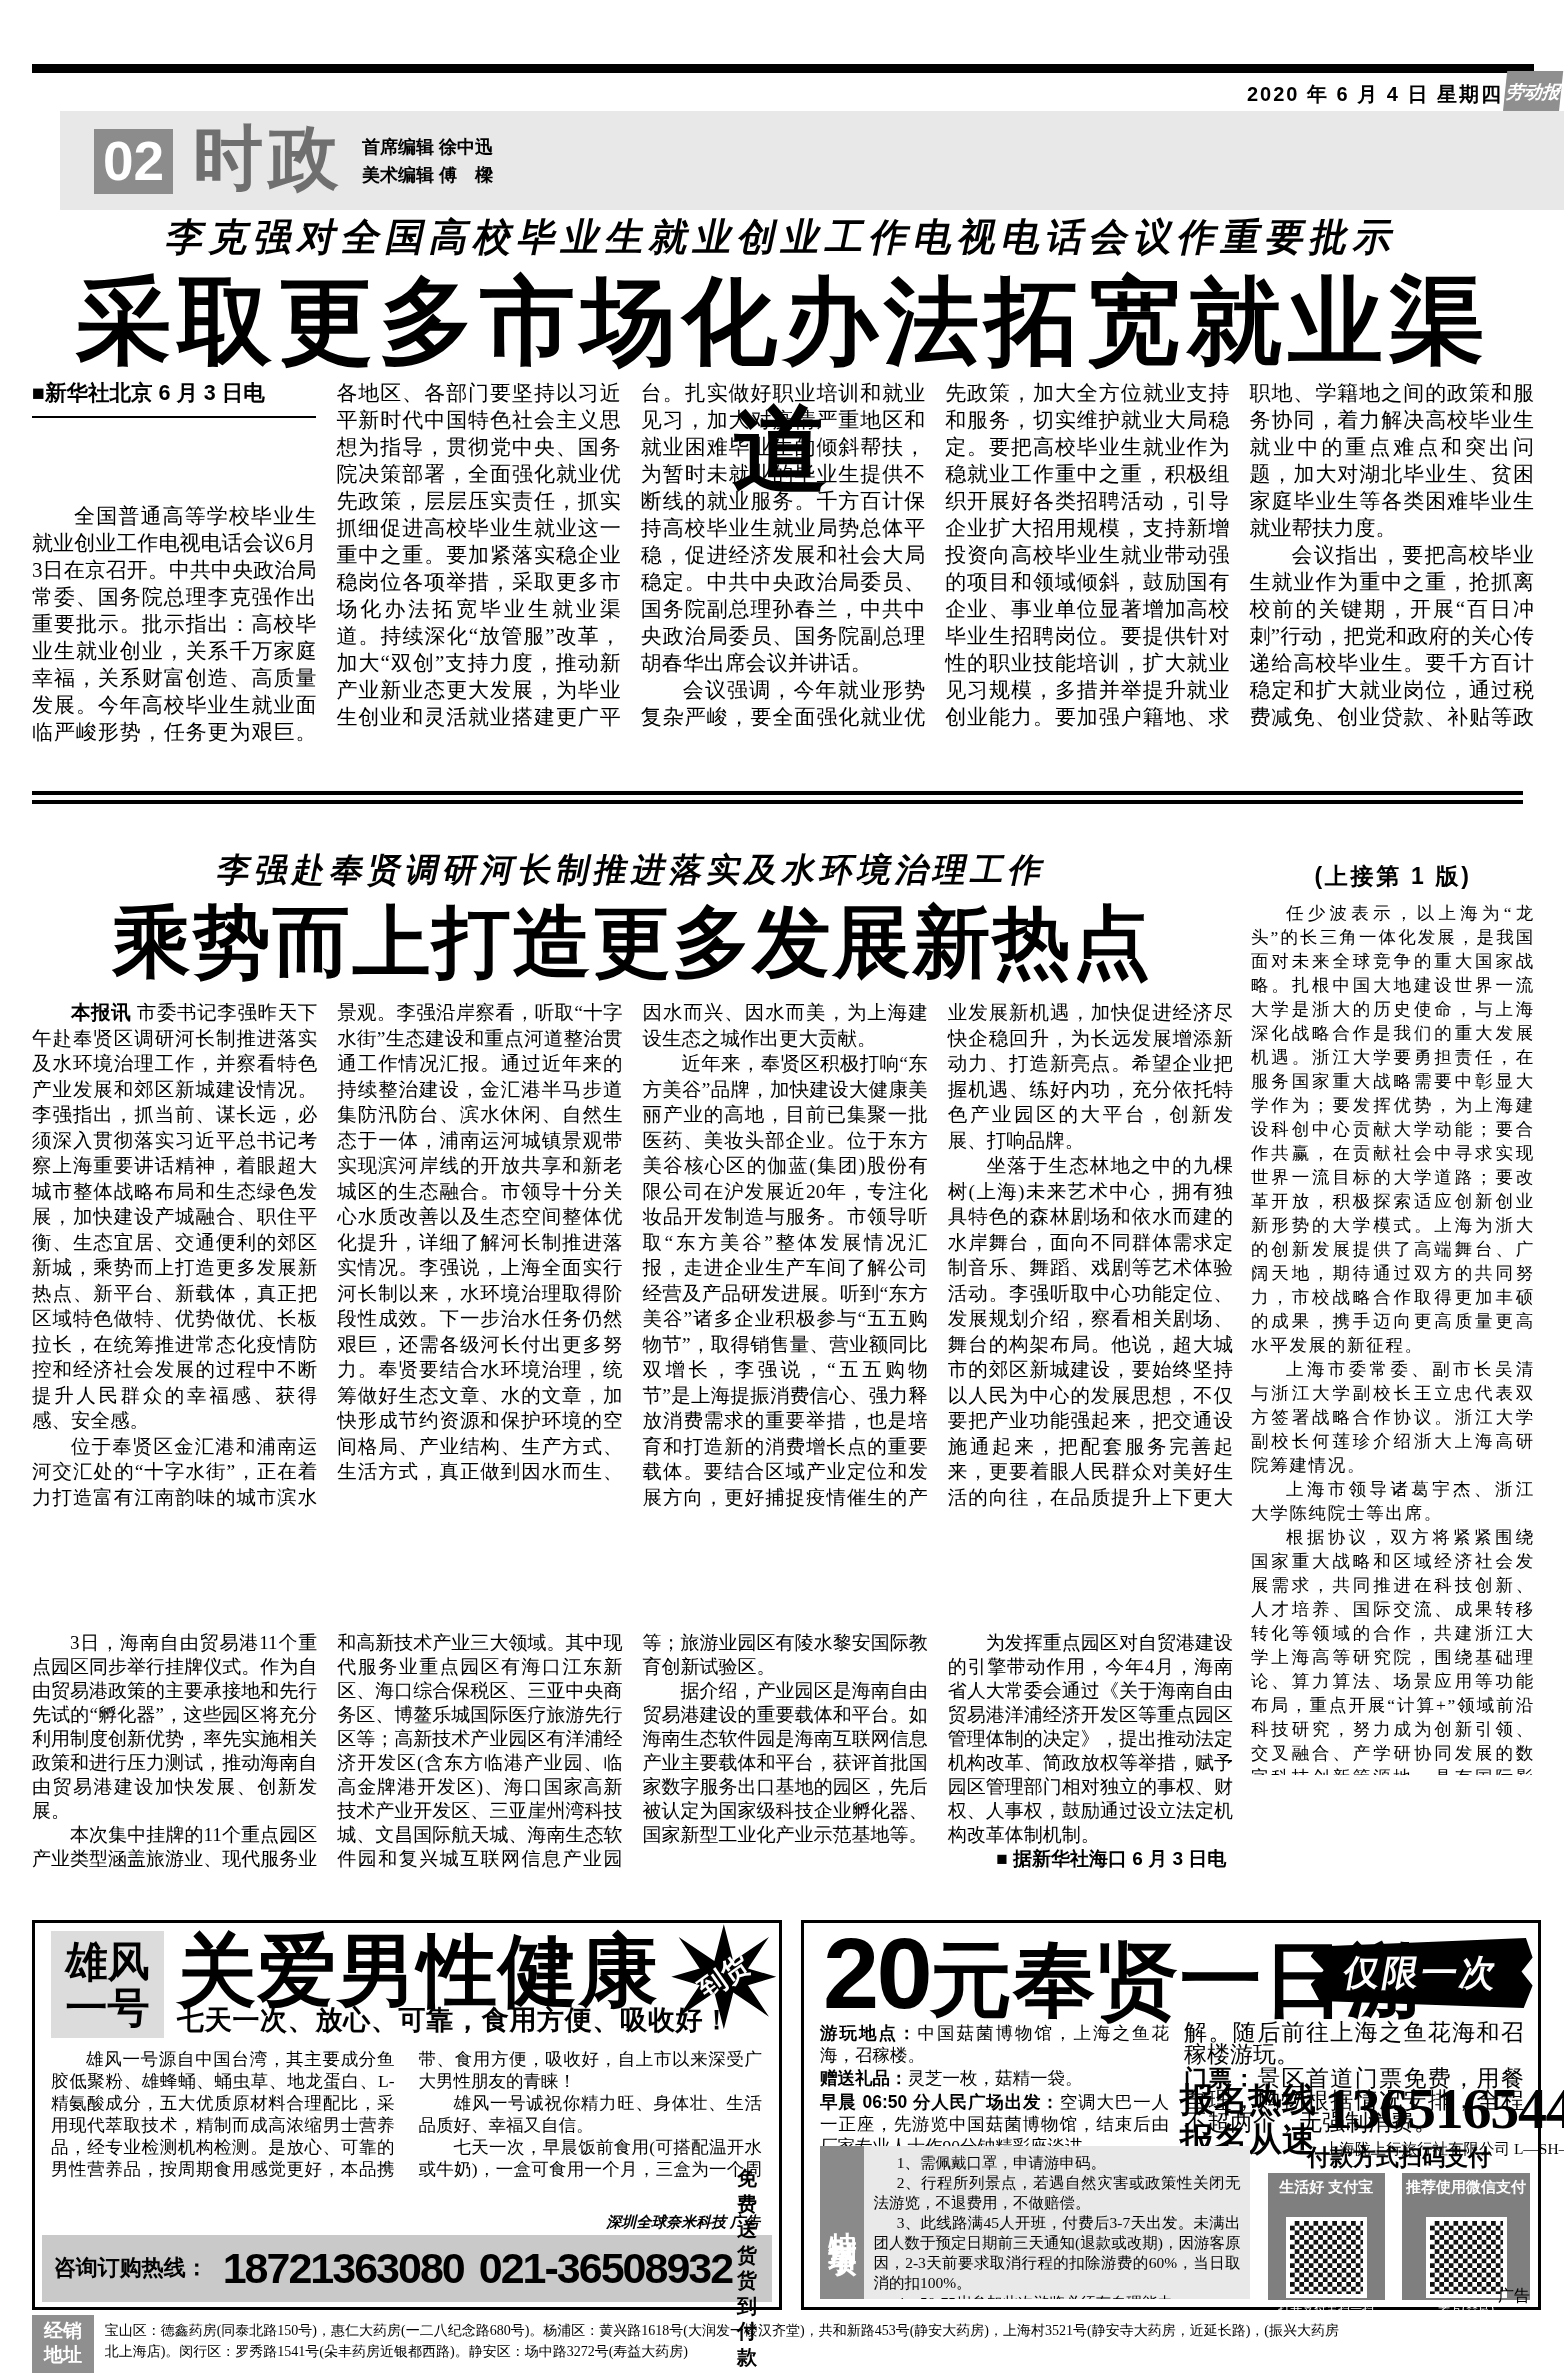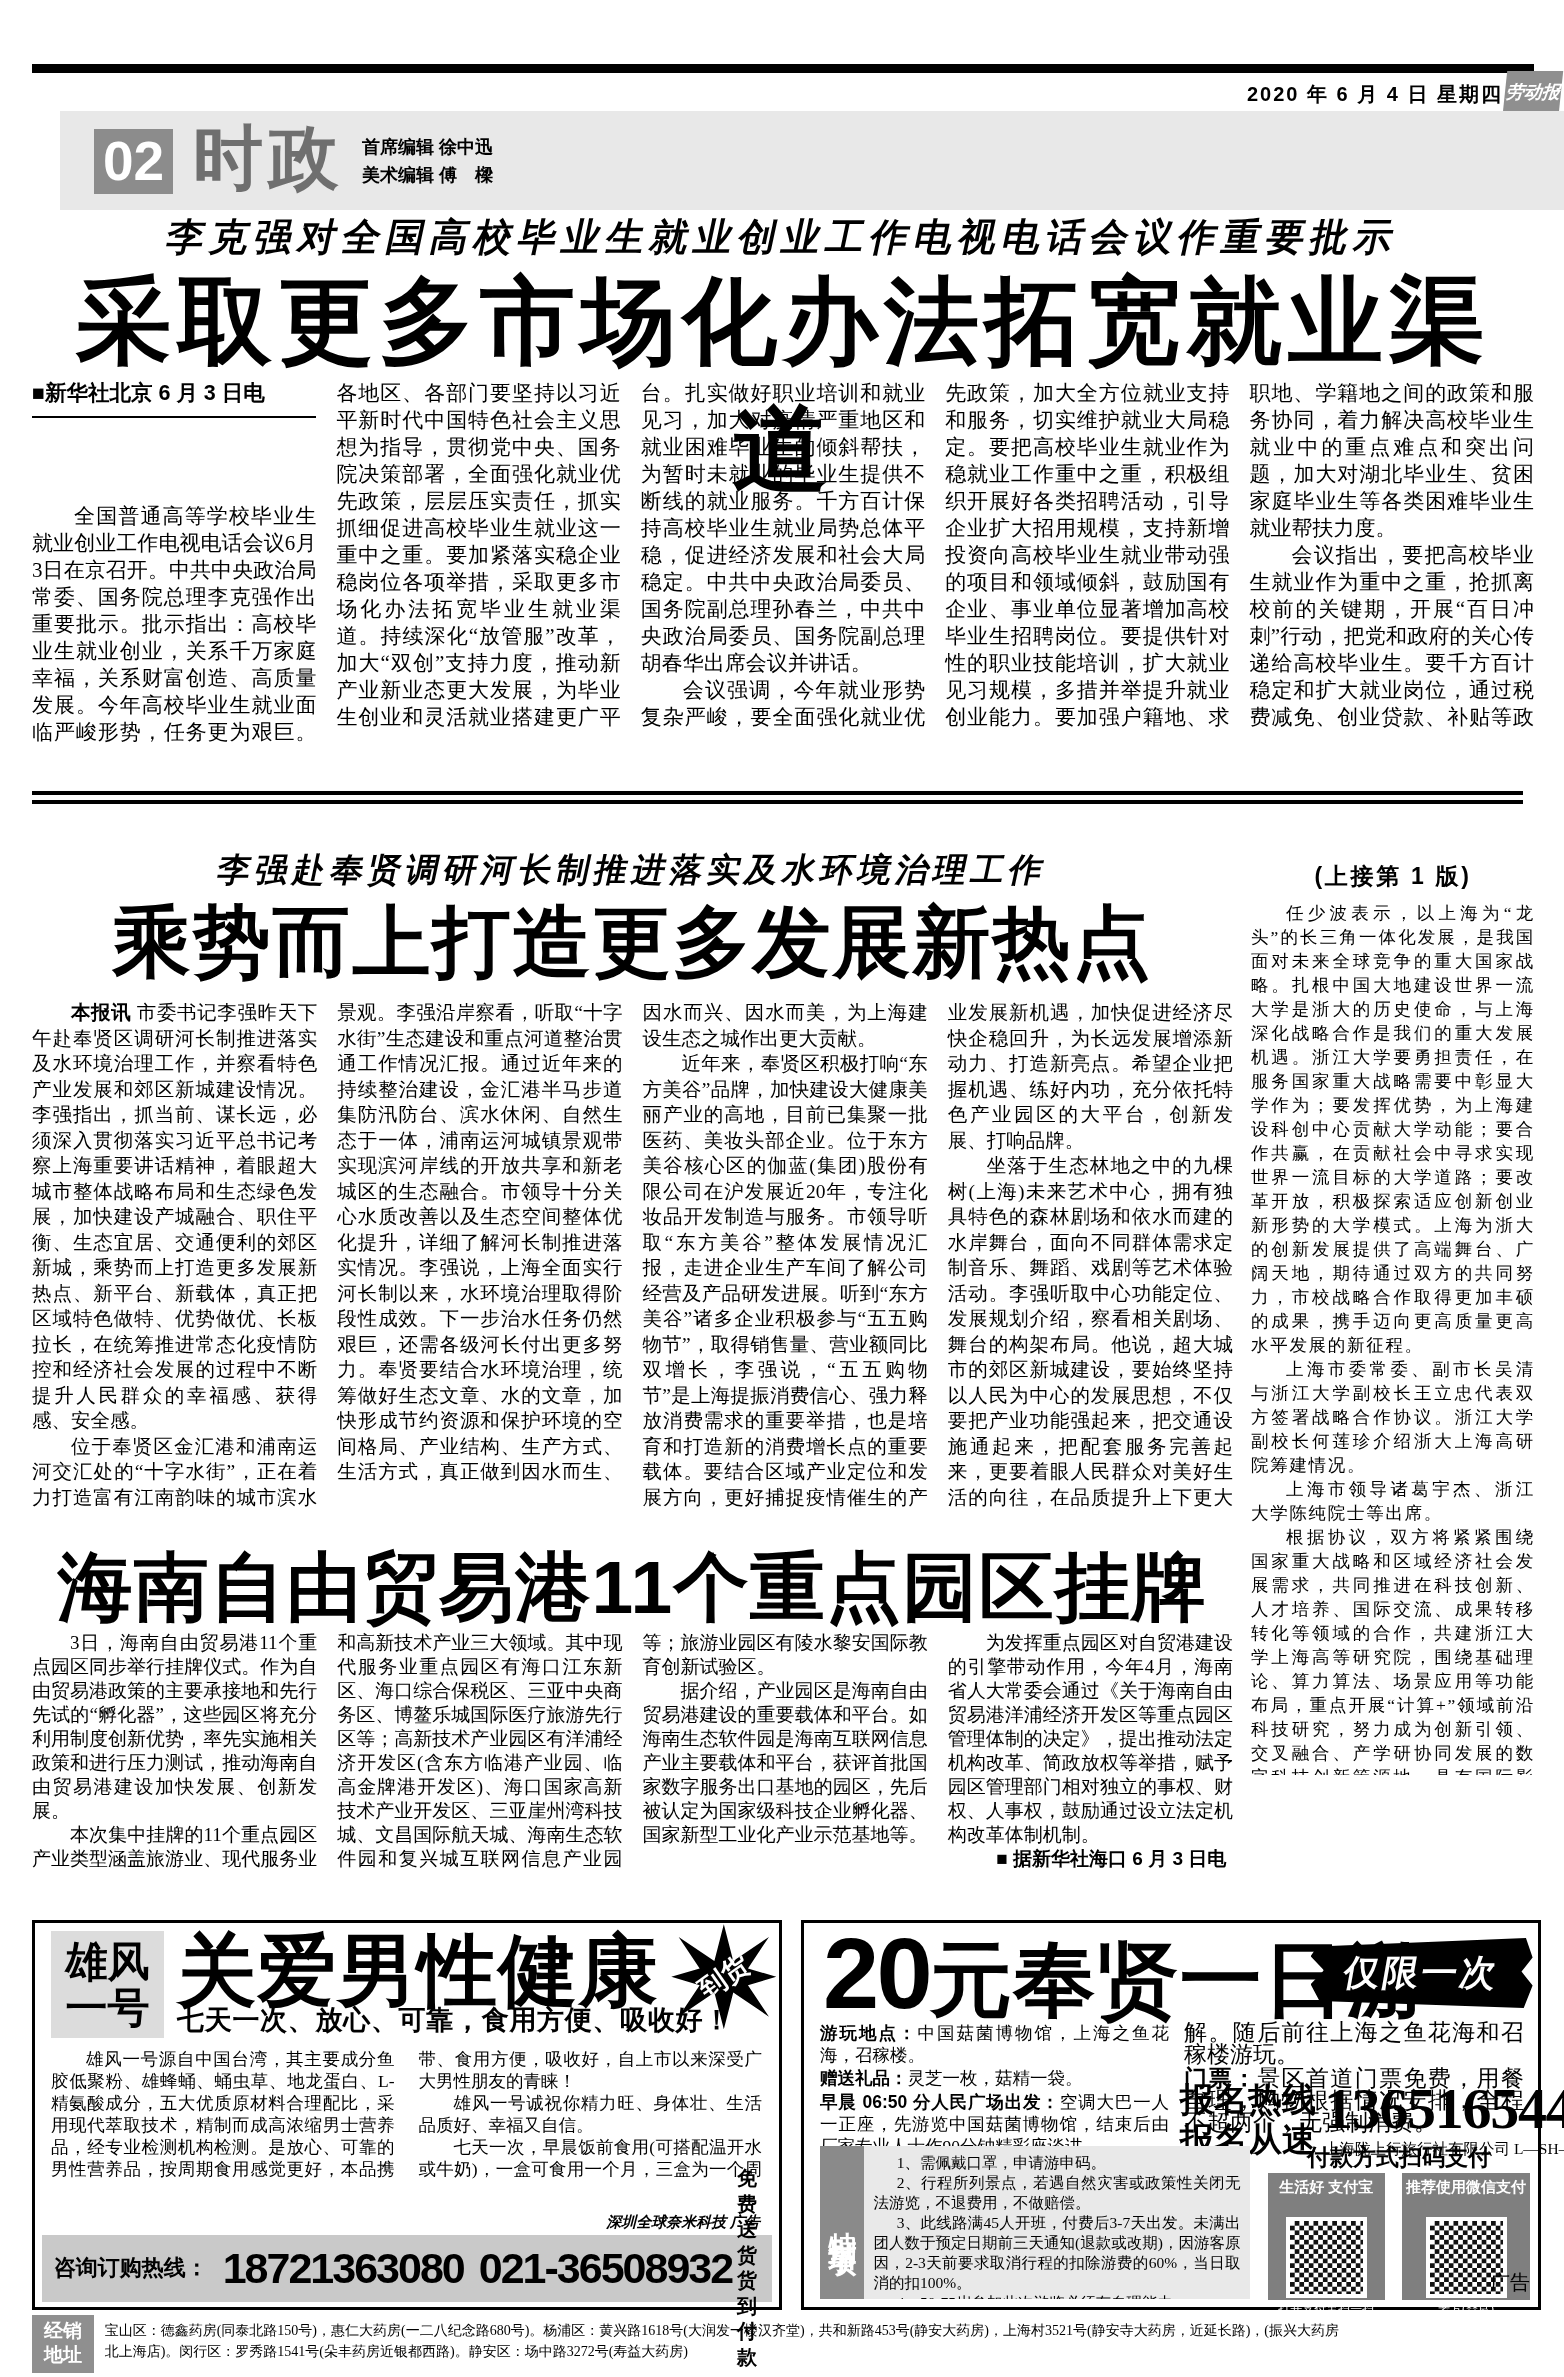--- a/index.html
+++ b/index.html
@@ -101,21 +101,21 @@
                 text-align:justify;overflow:hidden;}
   .special-body p{text-indent:1.5em;}
   .pay-title{position:absolute;left:464px;top:219px;width:262px;text-align:center;
              font:bold 23px "Liberation Sans",sans-serif;}
   .qr-row{position:absolute;left:464px;top:250px;width:262px;display:flex;gap:17.5px;}
   .qr-card{flex:1;background:#7f7f7f;color:#fff;text-align:center;padding:5.4px 4px;height:116px;}
   .qr-head{font:bold 15px "Liberation Sans",sans-serif;margin-bottom:20px;white-space:nowrap;}
   .qr-pat{width:73px;height:73px;margin:0 auto;background:
           repeating-conic-gradient(#111 0% 25%, #fff 0% 50%) 0 0/9.4px 9.4px;border:4px solid #fff;}
   .qr-cap{font-size:12px;margin-top:2.7px;white-space:nowrap;}
-  .ad-mark{position:absolute;right:8px;bottom:11px;font-size:20px;}
+  .ad-mark{position:absolute;right:8px;bottom:0;font-size:16px;}
 
   
   .dist{position:absolute;left:32px;top:2315px;width:1503px;height:58px;display:flex;}
   .dist-label{width:62px;background:#8f8f8f;color:#fff;text-align:center;
               font:bold 19px "Liberation Sans",sans-serif;line-height:24px;padding-top:4px;}
   .dist-text{flex:1;font-size:14px;line-height:21px;padding:5.4px 10.7px 0;text-align:justify;}
 </style>
 </head>
 <body>
 
@@ -155,21 +155,20 @@
   </div>
 
   <div class="sidebar">
     <div class="sidebar-title">(上接第 1 版)</div>
     <p>任少波表示，以上海为“龙头”的长三角一体化发展，是我国面对未来全球竞争的重大国家战略。扎根中国大地建设世界一流大学是浙大的历史使命，与上海深化战略合作是我们的重大发展机遇。浙江大学要勇担责任，在服务国家重大战略需要中彰显大学作为；要发挥优势，为上海建设科创中心贡献大学动能；要合作共赢，在贡献社会中寻求实现世界一流目标的大学道路；要改革开放，积极探索适应创新创业新形势的大学模式。上海为浙大的创新发展提供了高端舞台、广阔天地，期待通过双方的共同努力，市校战略合作取得更加丰硕的成果，携手迈向更高质量更高水平发展的新征程。</p>
     <p>上海市委常委、副市长吴清与浙江大学副校长王立忠代表双方签署战略合作协议。浙江大学副校长何莲珍介绍浙大上海高研院筹建情况。</p>
     <p>上海市领导诸葛宇杰、浙江大学陈纯院士等出席。</p>
     <p>根据协议，双方将紧紧围绕国家重大战略和区域经济社会发展需求，共同推进在科技创新、人才培养、国际交流、成果转移转化等领域的合作，共建浙江大学上海高等研究院，围绕基础理论、算力算法、场景应用等功能布局，重点开展“计算+”领域前沿科技研究，努力成为创新引领、交叉融合、产学研协同发展的数字科技创新策源地、具有国际影响力的“计算+”高地。</p>
   </div>
 
-  <div class="a3-head">海南自由贸易港11个重点园区挂牌</div>
   <div class="a3-body">
     <p>3日，海南自由贸易港11个重点园区同步举行挂牌仪式。作为自由贸易港政策的主要承接地和先行先试的“孵化器”，这些园区将充分利用制度创新优势，率先实施相关政策和进行压力测试，推动海南自由贸易港建设加快发展、创新发展。</p>
     <p>本次集中挂牌的11个重点园区产业类型涵盖旅游业、现代服务业和高新技术产业三大领域。其中现代服务业重点园区有海口江东新区、海口综合保税区、三亚中央商务区、博鳌乐城国际医疗旅游先行区等；高新技术产业园区有洋浦经济开发区(含东方临港产业园、临高金牌港开发区)、海口国家高新技术产业开发区、三亚崖州湾科技城、文昌国际航天城、海南生态软件园和复兴城互联网信息产业园等；旅游业园区有陵水黎安国际教育创新试验区。</p>
     <p>据介绍，产业园区是海南自由贸易港建设的重要载体和平台。如海南生态软件园是海南互联网信息产业主要载体和平台，获评首批国家数字服务出口基地的园区，先后被认定为国家级科技企业孵化器、国家新型工业化产业示范基地等。</p>
     <p>为发挥重点园区对自贸港建设的引擎带动作用，今年4月，海南省人大常委会通过《关于海南自由贸易港洋浦经济开发区等重点园区管理体制的决定》，提出推动法定机构改革、简政放权等举措，赋予园区管理部门相对独立的事权、财权、人事权，鼓励通过设立法定机构改革体制机制。</p>
     <p class="credit">■ 据新华社海口 6 月 3 日电</p>
   </div>
 
   <div class="adL">
     <div class="brand-box">

